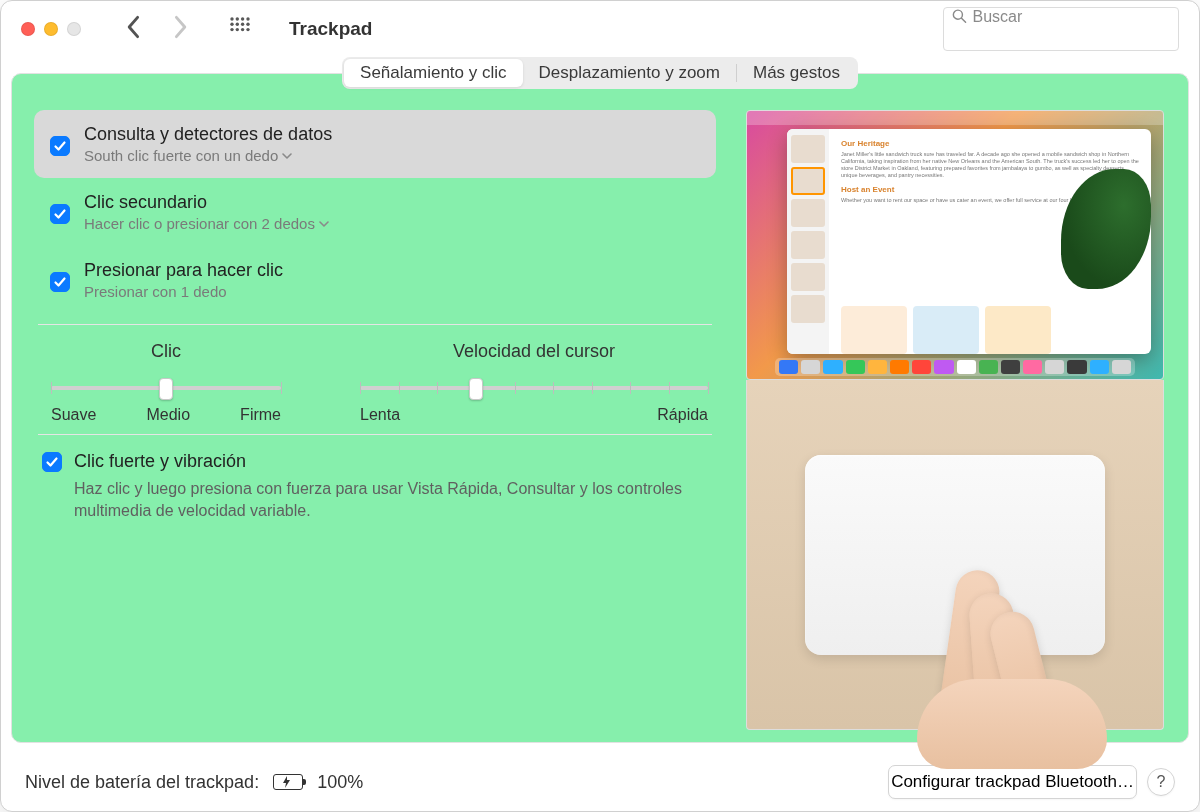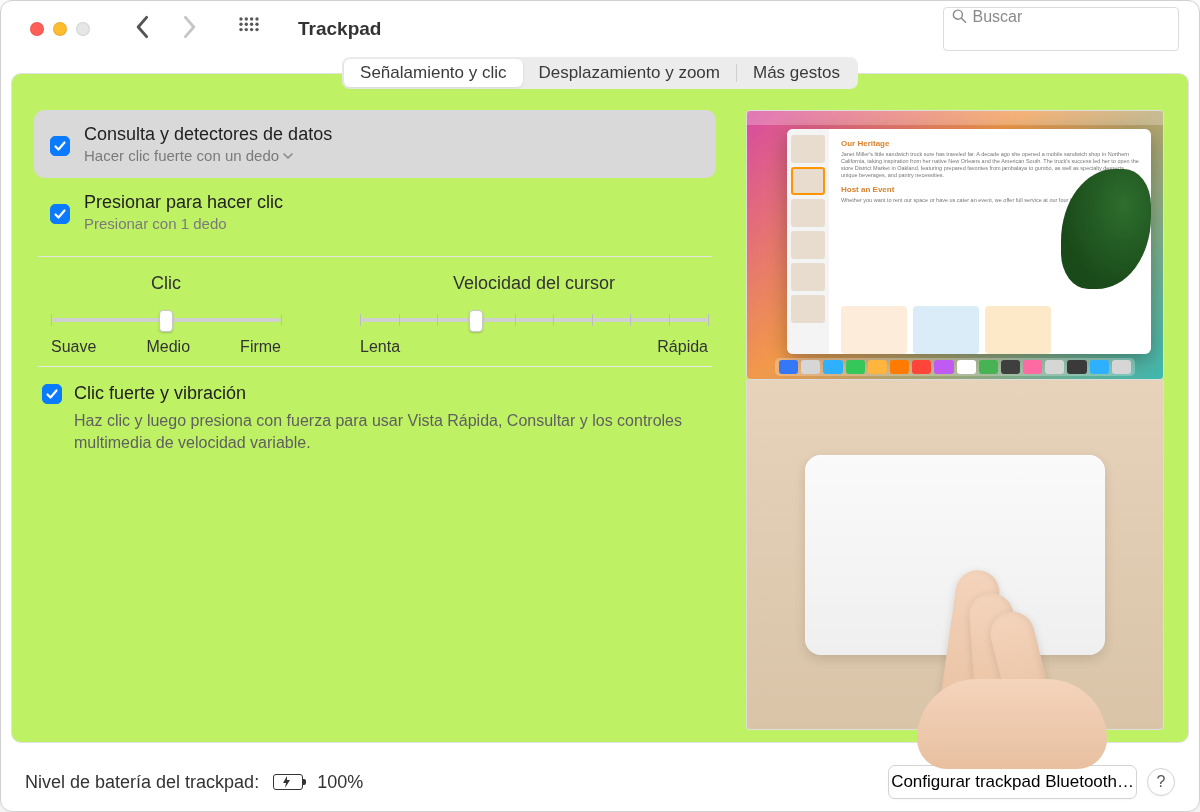--- a/index.html
+++ b/index.html
@@ -1,20 +1,20 @@
 <!DOCTYPE html>
 <html><head>
 <meta charset="utf-8">
 <style>
 * { box-sizing: border-box; margin: 0; padding: 0; font-family: -apple-system, BlinkMacSystemFont, "Segoe UI", Helvetica, Arial, sans-serif; }
 body { background: #fff; width: 1200px; height: 812px; overflow: hidden; }
 
 .window { width: 1200px; height: 812px; background: #fff; border: 1px solid #d0d0d0; border-radius: 12px; display: flex; flex-direction: column; box-shadow: 0 8px 30px rgba(0,0,0,.12); }
 
-.titlebar { height: 56px; display: flex; align-items: center; padding: 0 20px; gap: 16px; margin-left: 9px; }
+.titlebar { height: 56px; display: flex; align-items: center; padding: 0 20px; gap: 16px; }
 .traffic { display: flex; gap: 9px; margin-right: 28px; }
 .dot { width: 14px; height: 14px; border-radius: 50%; }
 .dot.red { background: #ff5f57; border: .5px solid rgba(0,0,0,.08); }
 .dot.yellow { background: #febc2e; border: .5px solid rgba(0,0,0,.08); }
 .dot.gray { background: #e6e6e6; border: .5px solid rgba(0,0,0,.08); }
 
 .nav-arrows { display: flex; gap: 28px; margin-right: 24px; }
 .nav-arrows svg { width: 18px; height: 24px; }
 .grid-icon { width: 22px; height: 22px; margin-right: 22px; }
 .title { font-size: 19px; font-weight: 600; color: #333; }
@@ -24,21 +24,21 @@
 .search input::placeholder { color: #8a8a8a; }
 
 .content { flex: 1; padding: 0 10px 10px 10px; display: flex; flex-direction: column; position: relative; }
 
 .tabbar-wrap { display: flex; justify-content: center; position: relative; z-index: 2; }
 .tabbar { display: inline-flex; background: #ececec; border-radius: 8px; padding: 2px; height: 32px; align-items: center; }
 .tab { padding: 4px 16px; border-radius: 6px; font-size: 17px; color: #3a3a3a; display: flex; align-items: center; height: 28px; }
 .tab.active { background: #fff; box-shadow: 0 1px 3px rgba(0,0,0,.1); }
 .tab-sep { width: 1px; height: 18px; background: #cfcfcf; }
 
-.pane { flex: 1; border: 1px solid #e2e2e2; border-radius: 10px; margin-top: -16px; padding: 36px 24px 12px 22px; display: flex; gap: 30px; background: #bef264; }
+.pane { flex: 1; border: 1px solid #e2e2e2; border-radius: 10px; margin-top: -16px; padding: 36px 24px 12px 22px; display: flex; gap: 30px; background: #86efac; }
 
 .left { flex: 1; display: flex; flex-direction: column; }
 .right { width: 418px; display: flex; flex-direction: column; }
 
 .option-row { display: flex; align-items: flex-start; gap: 14px; padding: 14px 16px; border-radius: 10px; }
 .option-row.selected { background: #d9d9d9; }
 .option-texts { display: flex; flex-direction: column; gap: 2px; }
 .opt-title { font-size: 18px; font-weight: 400; color: #222; }
 .opt-sub { font-size: 15px; color: #7a7a7a; display: inline-flex; align-items: center; gap: 4px; }
 .opt-sub .chev { width: 10px; height: 10px; }
@@ -174,28 +174,44 @@
 
         <div class="option-row selected">
           <div class="checkbox checked">
             <svg viewBox="0 0 14 14">
                 <path d="M2.5 7.5 L5.5 10.5 L11.5 3.5" stroke="#fff" stroke-width="2.2" fill="none" stroke-linecap="round" stroke-linejoin="round"></path>
               </svg>
           </div>
           <div class="option-texts">
             <div class="opt-title">Consulta y detectores de datos</div>
             <div class="opt-sub">
-              <span>Hacer clic fuerte con un dedo</span>
+              <span>South clic fuerte con un dedo</span>
               <svg class="chev" viewBox="0 0 10 10">
                   <path d="M1 3 L5 7 L9 3" stroke="#8a8a8a" stroke-width="1.6" fill="none" stroke-linecap="round" stroke-linejoin="round"></path>
                 </svg>
             </div>
           </div>
         </div>
 
+        <div class="option-row">
+          <div class="checkbox checked">
+            <svg viewBox="0 0 14 14">
+                <path d="M2.5 7.5 L5.5 10.5 L11.5 3.5" stroke="#fff" stroke-width="2.2" fill="none" stroke-linecap="round" stroke-linejoin="round"></path>
+              </svg>
+          </div>
+          <div class="option-texts">
+            <div class="opt-title">Clic secundario</div>
+            <div class="opt-sub">
+              <span>Hacer clic o presionar con 2 dedos</span>
+              <svg class="chev" viewBox="0 0 10 10">
+                  <path d="M1 3 L5 7 L9 3" stroke="#8a8a8a" stroke-width="1.6" fill="none" stroke-linecap="round" stroke-linejoin="round"></path>
+                </svg>
+            </div>
+          </div>
+        </div>
 
         <div class="option-row">
           <div class="checkbox checked">
             <svg viewBox="0 0 14 14">
                 <path d="M2.5 7.5 L5.5 10.5 L11.5 3.5" stroke="#fff" stroke-width="2.2" fill="none" stroke-linecap="round" stroke-linejoin="round"></path>
               </svg>
           </div>
           <div class="option-texts">
             <div class="opt-title">Presionar para hacer clic</div>
             <div class="opt-sub">

